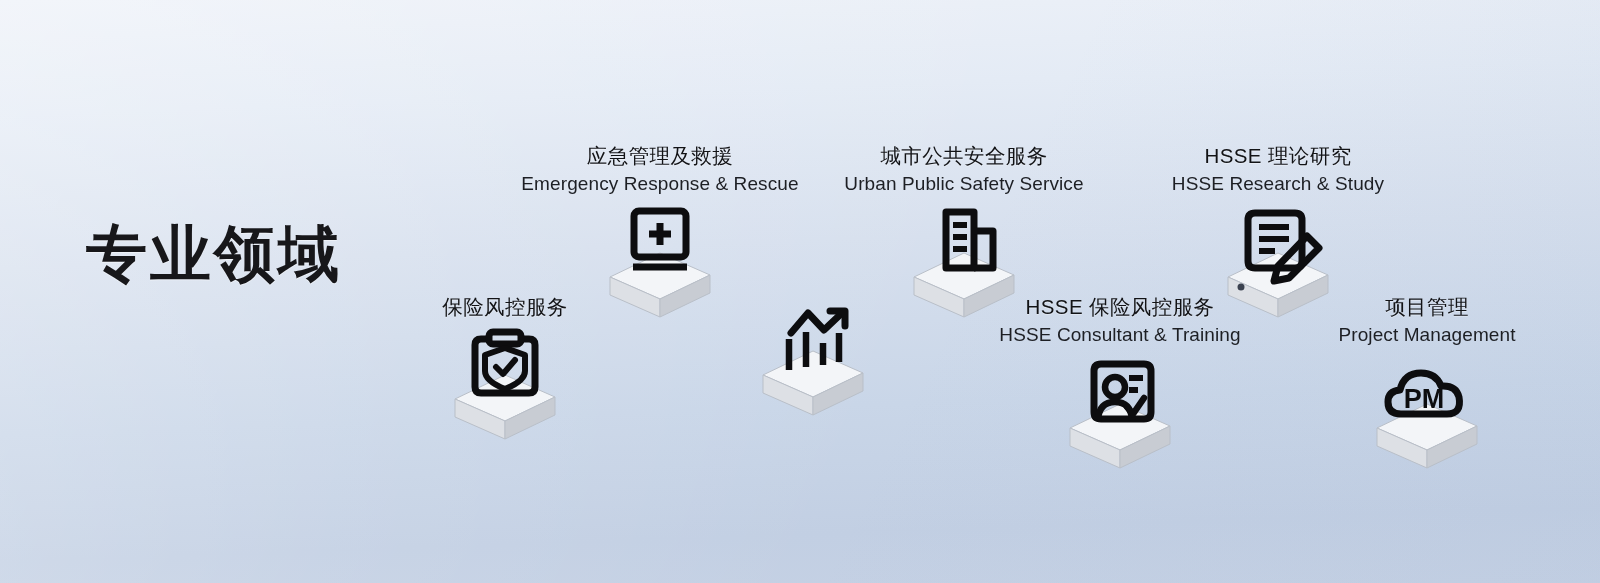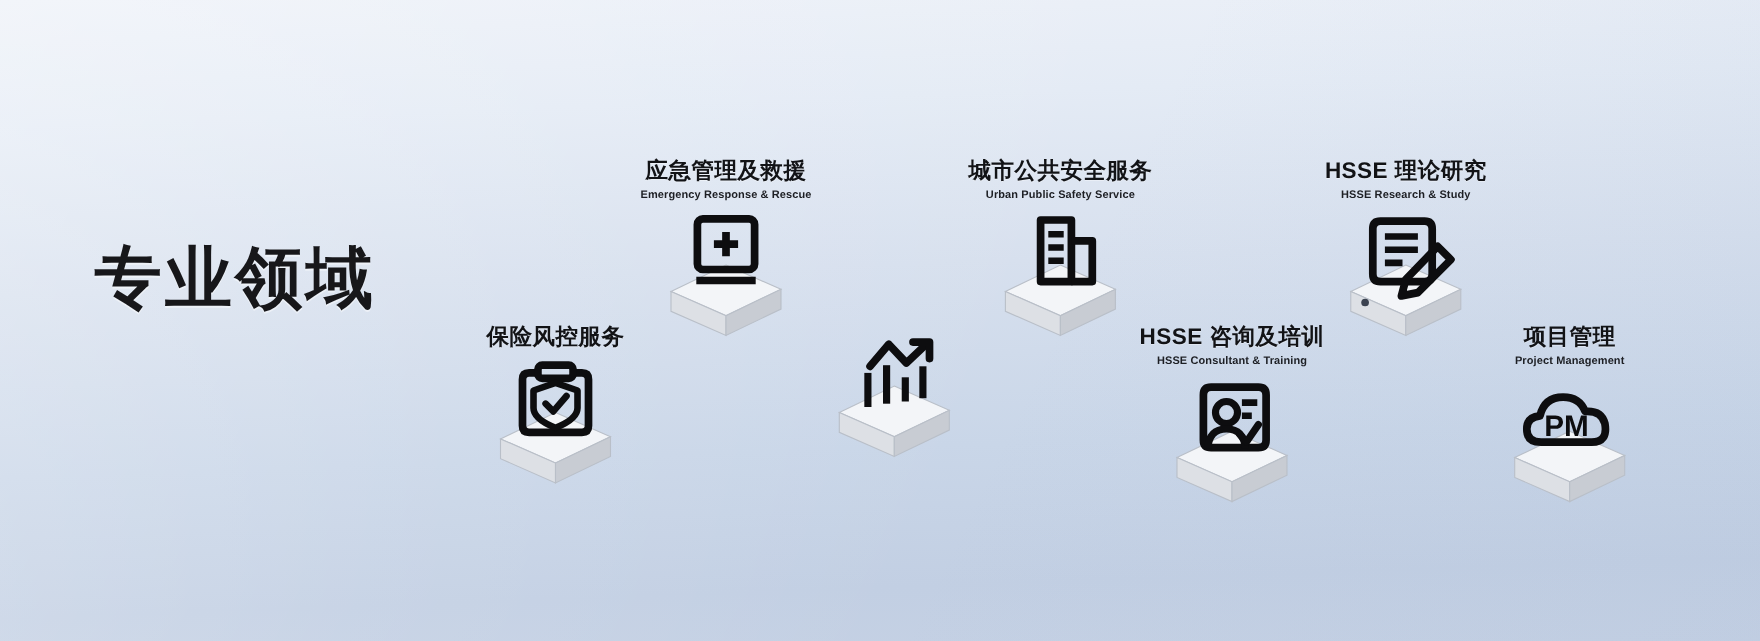--- a/index.html
+++ b/index.html
@@ -49,30 +49,30 @@
     position: absolute;
     width: 300px;
     margin-left: -150px;   
     text-align: center;
   }
   .item-labels {
     user-select: none;
   }
   .label-cn {
     font-size: 20.5px;
-    font-weight: 700;
+    font-weight: 400;
     color: #121316;
     line-height: 1.18;
     letter-spacing: 0.4px;
     white-space: nowrap;
     text-shadow: 0 1px 0 rgba(255,255,255,0.35);
   }
   .label-en {
-    font-size: 10px;
-    font-weight: 700;
+    font-size: 19px;
+    font-weight: 400;
     color: #1d1f24;
     line-height: 1.35;
     letter-spacing: 0.1px;
     margin-top: 3px;
     white-space: nowrap;
   }
   .icon-wrap {
     position: relative;
     height: 108px;
     margin-top: 12px;
@@ -205,21 +205,21 @@
         <g fill="none" stroke="#0d0d0f" stroke-width="7" stroke-linejoin="round" stroke-linecap="round">
           <path d="M53 26 L70 6 L86 23 L105 5"></path>
           <path d="M92 4 L107 4 L107 19"></path>
         </g>
       </svg>
     </div>
   </div>
 
   <div class="item" style="left:1120px; top:295px;">
     <div class="item-labels">
-      <div class="label-cn">HSSE 咨询及培训</div>
+      <div class="label-cn">HSSE 保险风控服务</div>
       <div class="label-en">HSSE Consultant &amp; Training</div>
     </div>
     <div class="icon-wrap">
       <svg width="150" height="108" viewBox="0 0 150 108">
         <g>
           <path d="M75 44 L125 66 L75 90 L25 68 Z" fill="#f3f5f8" stroke="#b9bfc8" stroke-width="1"></path>
           <path d="M25 68 L75 90 L75 108 L25 86 Z" fill="#dde0e5" stroke="#b9bfc8" stroke-width="1"></path>
           <path d="M125 66 L125 84 L75 108 L75 90 Z" fill="#c8ccd3" stroke="#b9bfc8" stroke-width="1"></path>
         </g>
         <g fill="none" stroke="#0d0d0f" stroke-width="7" stroke-linejoin="round">

